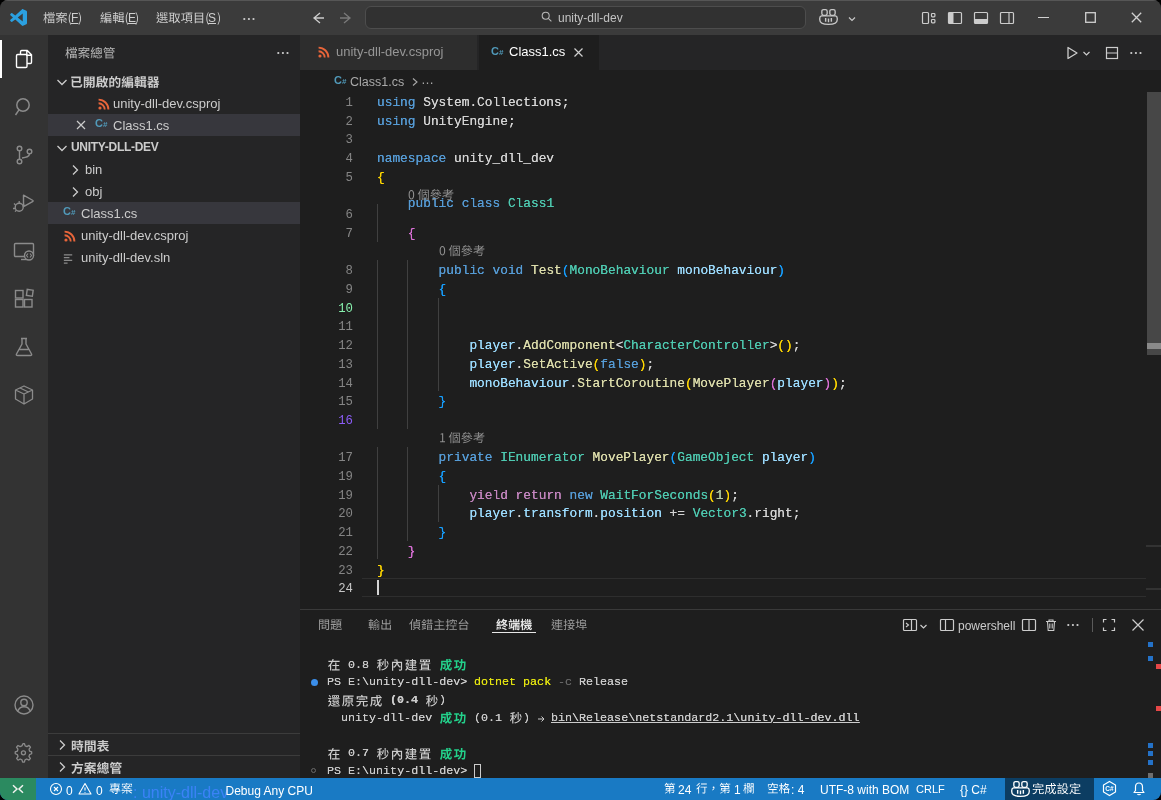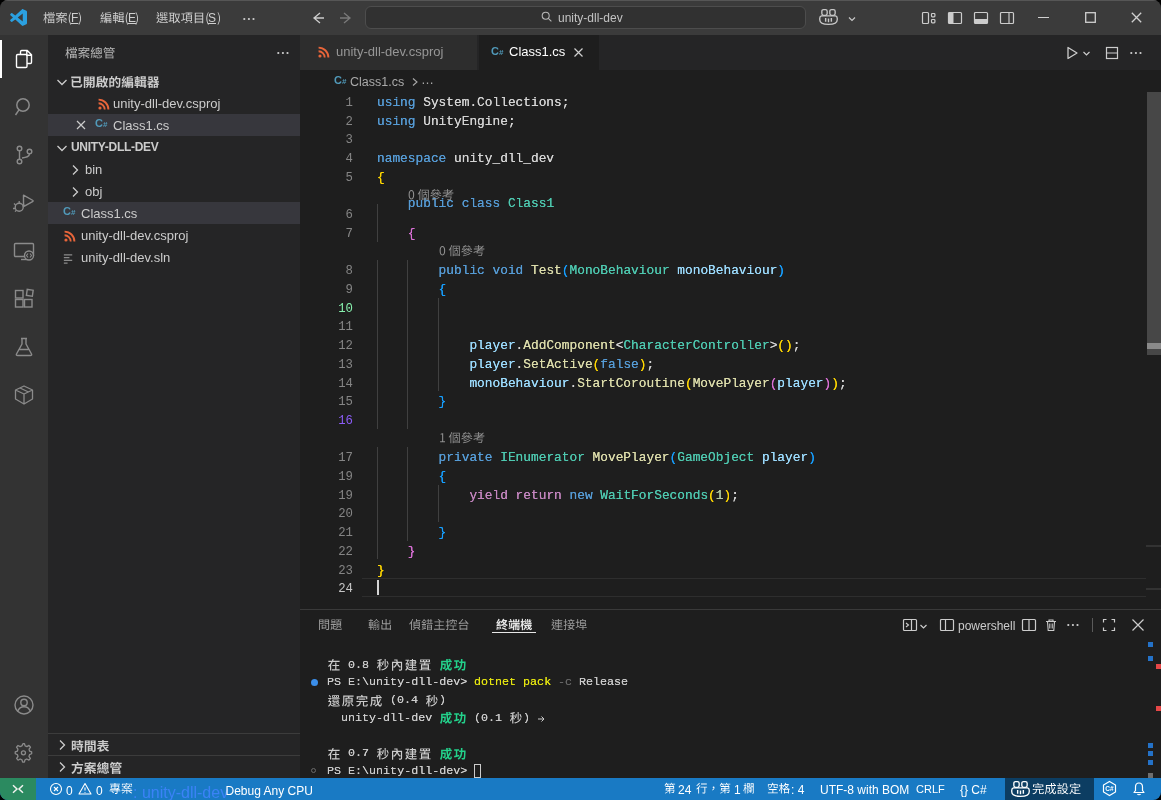--- a/index.html
+++ b/index.html
@@ -275,20 +275,21 @@
 <div class="cl" style="top:222.9px">    <span class="b2">{</span></div>
 <div class="cl" style="top:260.3px">        <span class="k">public</span> <span class="k">void</span> <span class="m">Test</span><span class="b3">(</span><span class="t">MonoBehaviour</span> <span class="v">monoBehaviour</span><span class="b3">)</span></div>
 <div class="cl" style="top:279.0px">        <span class="b3">{</span></div>
 <div class="cl" style="top:335.1px">            <span class="v">player</span>.<span class="m">AddComponent</span>&lt;<span class="t">CharacterController</span>&gt;<span class="b1">()</span>;</div>
 <div class="cl" style="top:372.5px">            <span class="v">monoBehaviour</span>.<span class="m">StartCoroutine</span><span class="b1">(</span><span class="m">MovePlayer</span><span class="b2">(</span><span class="v">player</span><span class="b2">)</span><span class="b1">)</span>;</div>
 <div class="cl" style="top:353.8px">            <span class="v">player</span>.<span class="m">SetActive</span><span class="b1">(</span><span class="k">false</span><span class="b1">)</span>;</div>
 <div class="cl" style="top:391.2px">        <span class="b3">}</span></div>
 <div class="cl" style="top:447.3px">        <span class="k">private</span> <span class="t">IEnumerator</span> <span class="m">MovePlayer</span><span class="b3">(</span><span class="t">GameObject</span> <span class="v">player</span><span class="b3">)</span></div>
 <div class="cl" style="top:466.0px">        <span class="b3">{</span></div>
 <div class="cl" style="top:484.7px">            <span class="ctl">yield</span> <span class="ctl">return</span> <span class="k">new</span> <span class="t">WaitForSeconds</span><span class="b1">(</span><span class="n">1</span><span class="b1">)</span>;</div>
+<div class="cl" style="top:503.4px">            <span class="v">player</span>.<span class="v">transform</span>.<span class="v">position</span> += <span class="t">Vector3</span>.right;</div>
 <div class="cl" style="top:522.1px">        <span class="b3">}</span></div>
 <div class="cl" style="top:540.8px">    <span class="b2">}</span></div>
 <div class="cl" style="top:559.5px"><span class="b1">}</span></div>
 <svg style="position:absolute;left:408.0px;top:187.3px;overflow:visible" width="46.1" height="15.9">
       <path transform="translate(0,12.2)" d="M3.4 0.2C5.1 0.2 6.2 -1.4 6.2 -4.5C6.2 -7.6 5.1 -9.1 3.4 -9.1C1.7 -9.1 0.6 -7.6 0.6 -4.5C0.6 -1.4 1.7 0.2 3.4 0.2ZM3.4 -0.7C2.4 -0.7 1.7 -1.9 1.7 -4.5C1.7 -7.1 2.4 -8.2 3.4 -8.2C4.4 -8.2 5.1 -7.1 5.1 -4.5C5.1 -1.9 4.4 -0.7 3.4 -0.7Z M16.2 -4.2H18.3V-2.3H16.2ZM13.7 -9.5V1H14.5V0.2H19.9V0.9H20.8V-9.5ZM14.5 -0.6V-8.7H19.9V-0.6ZM15.5 -4.9V-1.6H19V-4.9H17.6V-6.2H19.5V-6.9H17.6V-8.3H16.9V-6.9H15V-6.2H16.9V-4.9ZM12.4 -10.2C11.8 -8.3 10.8 -6.5 9.7 -5.3C9.9 -5.1 10.1 -4.6 10.2 -4.4C10.6 -4.8 11 -5.4 11.4 -6V1H12.3V-7.6C12.6 -8.3 13 -9.1 13.2 -9.9Z M28.1 -4.8C27.2 -4.1 25.6 -3.4 24.3 -3.1C24.5 -2.9 24.7 -2.7 24.8 -2.5C26.2 -2.9 27.8 -3.6 28.8 -4.4ZM29.5 -3.6C28.4 -2.7 26.2 -1.9 24.4 -1.6C24.6 -1.4 24.8 -1.1 24.9 -0.9C26.8 -1.3 28.9 -2.2 30.2 -3.2ZM30.9 -2.4C29.6 -0.9 26.8 -0.1 23.8 0.2C24 0.4 24.2 0.8 24.3 1C27.4 0.5 30.2 -0.4 31.7 -2ZM24 -7.8C24.4 -8 25 -8 30.5 -8.2C30.8 -8 31 -7.8 31.2 -7.6L31.9 -8C31.3 -8.6 30.2 -9.4 29.3 -10L28.7 -9.6C29 -9.4 29.4 -9.1 29.8 -8.8L25.6 -8.7C26.2 -9 26.9 -9.5 27.5 -9.9L26.6 -10.3C25.9 -9.7 24.9 -9.1 24.5 -8.9C24.2 -8.7 24 -8.6 23.8 -8.6C23.9 -8.4 24 -8 24 -7.8ZM23 -5.4C23.2 -5.4 23.6 -5.5 25.9 -5.6L26 -5.4C24.9 -4.6 23.6 -4 22.2 -3.6C22.4 -3.4 22.6 -3 22.7 -2.8C24.7 -3.5 26.5 -4.5 27.7 -6C29 -4.6 31.1 -3.5 33 -2.9C33.1 -3.1 33.4 -3.5 33.6 -3.6C32.2 -4 30.7 -4.7 29.5 -5.5C29.9 -5.6 30.6 -5.6 32.1 -5.7C32.3 -5.5 32.4 -5.3 32.5 -5.1L33.2 -5.4C32.9 -6 32.3 -6.7 31.8 -7.3L31.1 -7C31.3 -6.8 31.5 -6.6 31.6 -6.4L30 -6.3C30.3 -6.6 30.6 -7 30.8 -7.4L30 -7.7C29.7 -7.1 29.3 -6.6 29.1 -6.4C29 -6.3 28.9 -6.2 28.7 -6.2L28.8 -6.1C28.6 -6.2 28.4 -6.4 28.2 -6.6L28.4 -7L27.6 -7.2C27.3 -6.7 26.9 -6.3 26.5 -5.9C26.3 -6.2 26.1 -6.7 25.8 -7L25.1 -6.8C25.3 -6.6 25.4 -6.5 25.5 -6.3L24.1 -6.2C24.4 -6.6 24.8 -7 25.2 -7.5L24.3 -7.8C24 -7.2 23.4 -6.6 23.2 -6.4C23.1 -6.3 22.9 -6.2 22.7 -6.1C22.9 -5.9 23 -5.5 23 -5.4Z M44.1 -9.7C43.2 -8.6 42.1 -7.6 40.9 -6.6H39.9V-8H42.5V-8.8H39.9V-10.2H39V-8.8H35.8V-8H39V-6.6H34.8V-5.8H39.8C38.1 -4.7 36.3 -3.8 34.4 -3.2C34.5 -3 34.7 -2.5 34.8 -2.3C35.9 -2.8 37 -3.3 38.1 -3.8C37.8 -3.2 37.4 -2.4 37.1 -1.9H42.6C42.4 -0.8 42.2 -0.2 41.9 -0C41.8 0.1 41.7 0.1 41.3 0.1C41 0.1 40 0.1 39.1 -0C39.3 0.2 39.4 0.6 39.4 0.8C40.3 0.9 41.2 0.9 41.6 0.9C42.1 0.9 42.4 0.8 42.7 0.6C43.1 0.2 43.3 -0.6 43.6 -2.2C43.6 -2.4 43.6 -2.6 43.6 -2.6H38.5L39 -3.9H44.2V-4.6H39.4C40 -5 40.6 -5.4 41.2 -5.8H45.4V-6.6H42.2C43.2 -7.4 44.1 -8.3 44.8 -9.3Z" fill="#8f8f8f"></path>
     </svg>
 <svg style="position:absolute;left:439.0px;top:243.4px;overflow:visible" width="46.1" height="15.9">
       <path transform="translate(0,12.2)" d="M3.4 0.2C5.1 0.2 6.2 -1.4 6.2 -4.5C6.2 -7.6 5.1 -9.1 3.4 -9.1C1.7 -9.1 0.6 -7.6 0.6 -4.5C0.6 -1.4 1.7 0.2 3.4 0.2ZM3.4 -0.7C2.4 -0.7 1.7 -1.9 1.7 -4.5C1.7 -7.1 2.4 -8.2 3.4 -8.2C4.4 -8.2 5.1 -7.1 5.1 -4.5C5.1 -1.9 4.4 -0.7 3.4 -0.7Z M16.2 -4.2H18.3V-2.3H16.2ZM13.7 -9.5V1H14.5V0.2H19.9V0.9H20.8V-9.5ZM14.5 -0.6V-8.7H19.9V-0.6ZM15.5 -4.9V-1.6H19V-4.9H17.6V-6.2H19.5V-6.9H17.6V-8.3H16.9V-6.9H15V-6.2H16.9V-4.9ZM12.4 -10.2C11.8 -8.3 10.8 -6.5 9.7 -5.3C9.9 -5.1 10.1 -4.6 10.2 -4.4C10.6 -4.8 11 -5.4 11.4 -6V1H12.3V-7.6C12.6 -8.3 13 -9.1 13.2 -9.9Z M28.1 -4.8C27.2 -4.1 25.6 -3.4 24.3 -3.1C24.5 -2.9 24.7 -2.7 24.8 -2.5C26.2 -2.9 27.8 -3.6 28.8 -4.4ZM29.5 -3.6C28.4 -2.7 26.2 -1.9 24.4 -1.6C24.6 -1.4 24.8 -1.1 24.9 -0.9C26.8 -1.3 28.9 -2.2 30.2 -3.2ZM30.9 -2.4C29.6 -0.9 26.8 -0.1 23.8 0.2C24 0.4 24.2 0.8 24.3 1C27.4 0.5 30.2 -0.4 31.7 -2ZM24 -7.8C24.4 -8 25 -8 30.5 -8.2C30.8 -8 31 -7.8 31.2 -7.6L31.9 -8C31.3 -8.6 30.2 -9.4 29.3 -10L28.7 -9.6C29 -9.4 29.4 -9.1 29.8 -8.8L25.6 -8.7C26.2 -9 26.9 -9.5 27.5 -9.9L26.6 -10.3C25.9 -9.7 24.9 -9.1 24.5 -8.9C24.2 -8.7 24 -8.6 23.8 -8.6C23.9 -8.4 24 -8 24 -7.8ZM23 -5.4C23.2 -5.4 23.6 -5.5 25.9 -5.6L26 -5.4C24.9 -4.6 23.6 -4 22.2 -3.6C22.4 -3.4 22.6 -3 22.7 -2.8C24.7 -3.5 26.5 -4.5 27.7 -6C29 -4.6 31.1 -3.5 33 -2.9C33.1 -3.1 33.4 -3.5 33.6 -3.6C32.2 -4 30.7 -4.7 29.5 -5.5C29.9 -5.6 30.6 -5.6 32.1 -5.7C32.3 -5.5 32.4 -5.3 32.5 -5.1L33.2 -5.4C32.9 -6 32.3 -6.7 31.8 -7.3L31.1 -7C31.3 -6.8 31.5 -6.6 31.6 -6.4L30 -6.3C30.3 -6.6 30.6 -7 30.8 -7.4L30 -7.7C29.7 -7.1 29.3 -6.6 29.1 -6.4C29 -6.3 28.9 -6.2 28.7 -6.2L28.8 -6.1C28.6 -6.2 28.4 -6.4 28.2 -6.6L28.4 -7L27.6 -7.2C27.3 -6.7 26.9 -6.3 26.5 -5.9C26.3 -6.2 26.1 -6.7 25.8 -7L25.1 -6.8C25.3 -6.6 25.4 -6.5 25.5 -6.3L24.1 -6.2C24.4 -6.6 24.8 -7 25.2 -7.5L24.3 -7.8C24 -7.2 23.4 -6.6 23.2 -6.4C23.1 -6.3 22.9 -6.2 22.7 -6.1C22.9 -5.9 23 -5.5 23 -5.4Z M44.1 -9.7C43.2 -8.6 42.1 -7.6 40.9 -6.6H39.9V-8H42.5V-8.8H39.9V-10.2H39V-8.8H35.8V-8H39V-6.6H34.8V-5.8H39.8C38.1 -4.7 36.3 -3.8 34.4 -3.2C34.5 -3 34.7 -2.5 34.8 -2.3C35.9 -2.8 37 -3.3 38.1 -3.8C37.8 -3.2 37.4 -2.4 37.1 -1.9H42.6C42.4 -0.8 42.2 -0.2 41.9 -0C41.8 0.1 41.7 0.1 41.3 0.1C41 0.1 40 0.1 39.1 -0C39.3 0.2 39.4 0.6 39.4 0.8C40.3 0.9 41.2 0.9 41.6 0.9C42.1 0.9 42.4 0.8 42.7 0.6C43.1 0.2 43.3 -0.6 43.6 -2.2C43.6 -2.4 43.6 -2.6 43.6 -2.6H38.5L39 -3.9H44.2V-4.6H39.4C40 -5 40.6 -5.4 41.2 -5.8H45.4V-6.6H42.2C43.2 -7.4 44.1 -8.3 44.8 -9.3Z" fill="#8f8f8f"></path>
     </svg>
 <svg style="position:absolute;left:439.0px;top:430.4px;overflow:visible" width="46.1" height="15.9">
@@ -357,37 +358,38 @@
       <path transform="translate(0,12.6)" d="M7.2 -10.7C7.2 -10.1 7.2 -9.4 7.2 -8.8H2.1V-5.1C2.1 -3.5 2 -1.3 1 0.3C1.4 0.4 2 1 2.3 1.3C3.3 -0.3 3.6 -2.7 3.6 -4.6H5.3C5.3 -3 5.2 -2.4 5.1 -2.2C5 -2.1 4.9 -2.1 4.7 -2.1C4.5 -2.1 4.1 -2.1 3.6 -2.1C3.8 -1.7 4 -1.1 4 -0.7C4.6 -0.7 5.2 -0.7 5.5 -0.7C5.9 -0.8 6.1 -0.9 6.4 -1.2C6.7 -1.6 6.7 -2.7 6.8 -5.4C6.8 -5.6 6.8 -6 6.8 -6H3.6V-7.3H7.3C7.5 -5.4 7.8 -3.7 8.2 -2.2C7.5 -1.4 6.6 -0.7 5.6 -0.2C5.9 0.1 6.5 0.8 6.7 1.1C7.5 0.6 8.2 0 8.8 -0.6C9.4 0.4 10.1 1 11 1C12.2 1 12.7 0.5 12.9 -1.9C12.5 -2 12 -2.4 11.6 -2.7C11.6 -1.1 11.4 -0.5 11.1 -0.5C10.7 -0.5 10.3 -1 9.9 -1.9C10.9 -3.2 11.6 -4.6 12.1 -6.3L10.6 -6.7C10.3 -5.6 9.9 -4.7 9.4 -3.9C9.2 -4.9 9 -6.1 8.9 -7.3H12.8V-8.8H11.5L12.1 -9.5C11.6 -9.9 10.7 -10.5 10 -10.8L9.1 -9.9C9.6 -9.6 10.3 -9.2 10.7 -8.8H8.8C8.8 -9.4 8.8 -10.1 8.8 -10.7Z M15 -2.6 15.4 -1C16.8 -1.4 18.6 -1.9 20.3 -2.4L20.1 -3.8L18.3 -3.4V-7.9H20V-9.3H15.2V-7.9H16.8V-3C16.2 -2.8 15.5 -2.7 15 -2.6ZM21.9 -10.5 21.9 -8H20.1V-6.6H21.8C21.7 -3.7 21 -1.5 18.6 -0.1C18.9 0.2 19.4 0.8 19.6 1.1C22.4 -0.5 23.2 -3.2 23.4 -6.6H25.1C24.9 -2.6 24.8 -1 24.5 -0.7C24.4 -0.5 24.2 -0.5 24 -0.5C23.7 -0.5 23.1 -0.5 22.4 -0.5C22.7 -0.1 22.9 0.5 22.9 1C23.6 1 24.3 1 24.7 0.9C25.2 0.9 25.5 0.7 25.8 0.3C26.3 -0.3 26.4 -2.2 26.6 -7.3C26.6 -7.5 26.6 -8 26.6 -8H23.4L23.5 -10.5Z" fill="#23d18b"></path>
     </svg>
 <div class="abs" style="left:311px;top:679.2px;width:7px;height:7px;border-radius:50%;background:#3b8eea"></div>
 <div class="tl" style="left:327.0px;top:674.2px;color:#cccccc;font-weight:normal">PS E:\unity-dll-dev&gt;</div>
 <div class="tl" style="left:474.0px;top:674.2px;color:#e5e510;font-weight:normal">dotnet pack</div>
 <div class="tl" style="left:558.0px;top:674.2px;color:#666666;font-weight:normal">-c</div>
 <div class="tl" style="left:579.0px;top:674.2px;color:#cccccc;font-weight:normal">Release</div>
 <svg style="position:absolute;left:327.0px;top:692.5px;overflow:visible" width="56.0" height="16.4">
       <path transform="translate(0,12.6)" d="M4.5 -7.3V-6.5H12.7V-7.3ZM6.6 -5.3H10.5V-4.4H6.6ZM10 -9.6H11V-8.6H10ZM8 -9.6H9V-8.6H8ZM6.1 -9.6H7.1V-8.6H6.1ZM5.1 -10.3V-7.9H12V-10.3ZM1.7 -10.1C2.2 -9.5 2.8 -8.6 3.2 -8.1L4.1 -8.7C3.8 -9.2 3.1 -10 2.6 -10.6ZM8.5 -2.9C9.6 -2.2 11 -1.2 11.7 -0.6L12.5 -1.2C12.1 -1.5 11.6 -1.9 11 -2.3C11.5 -2.6 12 -2.9 12.4 -3.3L11.7 -3.9L11.6 -3.8V-6H5.5V-3.7H7.5C6.6 -3.2 5.4 -2.7 4.4 -2.4C4.6 -2.3 4.9 -1.9 5 -1.7C5.5 -1.9 6 -2.1 6.5 -2.3V-1.8C6.5 -1.3 6.2 -1.1 6 -1.1C6.2 -0.9 6.3 -0.5 6.4 -0.3C6.6 -0.4 7 -0.6 9.4 -1.4C9.4 -1.6 9.3 -2 9.3 -2.2L7.4 -1.7V-2.8C8 -3.1 8.4 -3.4 8.8 -3.7H11.5C11.2 -3.4 10.7 -3 10.3 -2.8L9.2 -3.5ZM1.5 -3.5C1.6 -3.6 2 -3.7 2.3 -3.7H3.2C2.9 -1.8 2.1 -0.5 1 0.3C1.3 0.4 1.7 0.8 1.8 1.1C2.4 0.6 2.9 0 3.3 -0.7C4.3 0.6 5.9 0.9 8.3 0.9C9.8 0.9 11.4 0.8 12.6 0.7C12.7 0.4 12.8 -0.1 13 -0.4C11.6 -0.2 9.7 -0.2 8.3 -0.2C6.1 -0.2 4.5 -0.4 3.7 -1.7C4 -2.5 4.3 -3.4 4.4 -4.4L3.9 -4.6L3.7 -4.6H2.7C3.3 -5.5 4 -6.8 4.5 -7.5L3.7 -7.8L3.5 -7.7H1.2V-6.7H2.9C2.5 -6 1.9 -5.1 1.7 -4.9C1.5 -4.6 1.3 -4.5 1.1 -4.5C1.2 -4.3 1.5 -3.7 1.5 -3.5Z M19.6 -5H24.5V-4H19.6ZM19.6 -6.9H24.5V-5.8H19.6ZM23.5 -2C24.2 -1.2 25.2 -0.1 25.6 0.6L26.7 0C26.1 -0.6 25.1 -1.7 24.4 -2.5ZM19.3 -2.5C18.8 -1.7 18 -0.7 17.2 -0.1C17.5 0.1 18 0.4 18.2 0.6C18.9 -0.1 19.8 -1.2 20.4 -2.1ZM16.2 -10V-6.4C16.2 -4.4 16.1 -1.7 15.1 0.2C15.4 0.3 15.9 0.6 16.1 0.8C17.2 -1.2 17.4 -4.3 17.4 -6.4V-8.9H26.6V-10ZM21.2 -8.8C21.1 -8.5 21 -8.1 20.8 -7.8H18.4V-3H21.5V-0.2C21.5 -0.1 21.4 0 21.2 0C21 0 20.4 0 19.7 0C19.9 0.3 20 0.7 20.1 1C21 1 21.7 1 22.1 0.9C22.5 0.7 22.6 0.4 22.6 -0.2V-3H25.7V-7.8H22.1C22.3 -8 22.5 -8.3 22.7 -8.6Z M31.6 -7V-5.9H38.3V-7ZM29.4 -4.6V-3.5H32.7C32.5 -1.4 32.1 -0.5 29.2 0.1C29.4 0.3 29.7 0.8 29.8 1.1C33.1 0.4 33.7 -1 33.9 -3.5H35.9V-0.7C35.9 0.5 36.2 0.9 37.5 0.9C37.7 0.9 39 0.9 39.3 0.9C40.4 0.9 40.7 0.4 40.8 -1.4C40.5 -1.4 40 -1.6 39.7 -1.8C39.7 -0.4 39.6 -0.2 39.2 -0.2C38.9 -0.2 37.9 -0.2 37.6 -0.2C37.2 -0.2 37.1 -0.3 37.1 -0.7V-3.5H40.6V-4.6ZM33.9 -10.4C34.1 -10.1 34.3 -9.6 34.4 -9.3H29.7V-6.3H30.9V-8.1H39.1V-6.3H40.3V-9.3H35.9C35.7 -9.7 35.4 -10.3 35.1 -10.8Z M49.4 -10.6C49.4 -9.9 49.4 -9.3 49.4 -8.6H44.2V-5C44.2 -3.4 44.1 -1.2 43.1 0.4C43.4 0.5 43.9 0.9 44.1 1.2C45.2 -0.5 45.4 -3 45.4 -4.8H47.5C47.4 -2.9 47.4 -2.2 47.2 -2C47.1 -1.9 47 -1.8 46.8 -1.8C46.6 -1.8 46.1 -1.9 45.6 -1.9C45.8 -1.6 45.9 -1.1 45.9 -0.8C46.5 -0.8 47.1 -0.8 47.4 -0.8C47.8 -0.8 48 -0.9 48.2 -1.2C48.5 -1.6 48.6 -2.7 48.6 -5.4C48.6 -5.6 48.6 -5.9 48.6 -5.9H45.4V-7.4H49.5C49.7 -5.5 50 -3.6 50.4 -2.2C49.6 -1.3 48.7 -0.5 47.7 0C47.9 0.3 48.3 0.8 48.5 1C49.4 0.5 50.2 -0.2 50.9 -0.9C51.5 0.3 52.2 1 53.2 1C54.2 1 54.6 0.4 54.8 -1.9C54.5 -2 54.1 -2.3 53.8 -2.5C53.8 -0.9 53.6 -0.3 53.3 -0.3C52.7 -0.3 52.2 -0.9 51.8 -2C52.7 -3.2 53.5 -4.7 54 -6.3L52.8 -6.6C52.5 -5.4 52 -4.4 51.4 -3.4C51.1 -4.6 50.9 -5.9 50.8 -7.4H54.7V-8.6H53.4L54 -9.3C53.6 -9.7 52.6 -10.3 51.9 -10.7L51.1 -9.9C51.8 -9.6 52.6 -9 53.1 -8.6H50.7C50.7 -9.3 50.6 -9.9 50.6 -10.6Z" fill="#cccccc"></path>
     </svg>
-<div class="tl" style="left:390.0px;top:691.9px;color:#cccccc;font-weight:normal">(0.4</div>
+<div class="tl" style="left:390.0px;top:691.9px;color:#cccccc;font-weight:bold">(0.4</div>
 <svg style="position:absolute;left:425.0px;top:692.5px;overflow:visible" width="14.0" height="16.4">
       <path transform="translate(0,12.6)" d="M6.8 -8.5C6.6 -7.1 6.3 -5.7 5.9 -4.8C6.2 -4.6 6.7 -4.4 6.9 -4.3C7.3 -5.3 7.7 -6.8 7.9 -8.3ZM10.4 -8.4C11 -7.3 11.5 -5.8 11.7 -4.9L12.8 -5.3C12.6 -6.2 12 -7.6 11.4 -8.7ZM11.2 -4.4C10.3 -2 8.3 -0.7 5.2 -0.1C5.5 0.2 5.7 0.7 5.9 1C9.2 0.2 11.3 -1.3 12.3 -4.1ZM8.6 -10.6V-2.8H9.7V-10.6ZM5.3 -10.5C4.3 -10.1 2.7 -9.7 1.3 -9.5C1.4 -9.2 1.6 -8.8 1.6 -8.5C2.1 -8.6 2.7 -8.7 3.2 -8.8V-7.1H1.2V-6H3.1C2.6 -4.6 1.8 -3.1 1 -2.2C1.2 -2 1.5 -1.5 1.6 -1.1C2.2 -1.9 2.7 -2.9 3.2 -4.1V1H4.4V-4.5C4.7 -3.9 5.1 -3.2 5.3 -2.8L6 -3.8C5.8 -4.1 4.7 -5.4 4.4 -5.7V-6H6.1V-7.1H4.4V-9C5 -9.2 5.5 -9.3 6 -9.5Z" fill="#cccccc"></path>
     </svg>
 <div class="tl" style="left:439.0px;top:691.9px;color:#cccccc;font-weight:normal">)</div>
 <div class="tl" style="left:341.0px;top:709.6px;color:#cccccc;font-weight:normal">unity-dll-dev</div>
 <svg style="position:absolute;left:439.0px;top:710.2px;overflow:visible" width="28.0" height="16.4">
       <path transform="translate(0,12.6)" d="M7.2 -10.7C7.2 -10.1 7.2 -9.4 7.2 -8.8H2.1V-5.1C2.1 -3.5 2 -1.3 1 0.3C1.4 0.4 2 1 2.3 1.3C3.3 -0.3 3.6 -2.7 3.6 -4.6H5.3C5.3 -3 5.2 -2.4 5.1 -2.2C5 -2.1 4.9 -2.1 4.7 -2.1C4.5 -2.1 4.1 -2.1 3.6 -2.1C3.8 -1.7 4 -1.1 4 -0.7C4.6 -0.7 5.2 -0.7 5.5 -0.7C5.9 -0.8 6.1 -0.9 6.4 -1.2C6.7 -1.6 6.7 -2.7 6.8 -5.4C6.8 -5.6 6.8 -6 6.8 -6H3.6V-7.3H7.3C7.5 -5.4 7.8 -3.7 8.2 -2.2C7.5 -1.4 6.6 -0.7 5.6 -0.2C5.9 0.1 6.5 0.8 6.7 1.1C7.5 0.6 8.2 0 8.8 -0.6C9.4 0.4 10.1 1 11 1C12.2 1 12.7 0.5 12.9 -1.9C12.5 -2 12 -2.4 11.6 -2.7C11.6 -1.1 11.4 -0.5 11.1 -0.5C10.7 -0.5 10.3 -1 9.9 -1.9C10.9 -3.2 11.6 -4.6 12.1 -6.3L10.6 -6.7C10.3 -5.6 9.9 -4.7 9.4 -3.9C9.2 -4.9 9 -6.1 8.9 -7.3H12.8V-8.8H11.5L12.1 -9.5C11.6 -9.9 10.7 -10.5 10 -10.8L9.1 -9.9C9.6 -9.6 10.3 -9.2 10.7 -8.8H8.8C8.8 -9.4 8.8 -10.1 8.8 -10.7Z M15 -2.6 15.4 -1C16.8 -1.4 18.6 -1.9 20.3 -2.4L20.1 -3.8L18.3 -3.4V-7.9H20V-9.3H15.2V-7.9H16.8V-3C16.2 -2.8 15.5 -2.7 15 -2.6ZM21.9 -10.5 21.9 -8H20.1V-6.6H21.8C21.7 -3.7 21 -1.5 18.6 -0.1C18.9 0.2 19.4 0.8 19.6 1.1C22.4 -0.5 23.2 -3.2 23.4 -6.6H25.1C24.9 -2.6 24.8 -1 24.5 -0.7C24.4 -0.5 24.2 -0.5 24 -0.5C23.7 -0.5 23.1 -0.5 22.4 -0.5C22.7 -0.1 22.9 0.5 22.9 1C23.6 1 24.3 1 24.7 0.9C25.2 0.9 25.5 0.7 25.8 0.3C26.3 -0.3 26.4 -2.2 26.6 -7.3C26.6 -7.5 26.6 -8 26.6 -8H23.4L23.5 -10.5Z" fill="#23d18b"></path>
     </svg>
 <div class="tl" style="left:474.0px;top:709.6px;color:#cccccc;font-weight:normal">(0.1</div>
 <svg style="position:absolute;left:509.0px;top:710.2px;overflow:visible" width="14.0" height="16.4">
       <path transform="translate(0,12.6)" d="M6.8 -8.5C6.6 -7.1 6.3 -5.7 5.9 -4.8C6.2 -4.6 6.7 -4.4 6.9 -4.3C7.3 -5.3 7.7 -6.8 7.9 -8.3ZM10.4 -8.4C11 -7.3 11.5 -5.8 11.7 -4.9L12.8 -5.3C12.6 -6.2 12 -7.6 11.4 -8.7ZM11.2 -4.4C10.3 -2 8.3 -0.7 5.2 -0.1C5.5 0.2 5.7 0.7 5.9 1C9.2 0.2 11.3 -1.3 12.3 -4.1ZM8.6 -10.6V-2.8H9.7V-10.6ZM5.3 -10.5C4.3 -10.1 2.7 -9.7 1.3 -9.5C1.4 -9.2 1.6 -8.8 1.6 -8.5C2.1 -8.6 2.7 -8.7 3.2 -8.8V-7.1H1.2V-6H3.1C2.6 -4.6 1.8 -3.1 1 -2.2C1.2 -2 1.5 -1.5 1.6 -1.1C2.2 -1.9 2.7 -2.9 3.2 -4.1V1H4.4V-4.5C4.7 -3.9 5.1 -3.2 5.3 -2.8L6 -3.8C5.8 -4.1 4.7 -5.4 4.4 -5.7V-6H6.1V-7.1H4.4V-9C5 -9.2 5.5 -9.3 6 -9.5Z" fill="#cccccc"></path>
     </svg>
 <div class="tl" style="left:523.0px;top:709.6px;color:#cccccc;font-weight:normal">)</div>
 <svg style="position:absolute;left:537.0px;top:715.1px" width="8" height="8" viewBox="0 0 8 8" fill="none">
       <path d="M1 4 H7 M4.5 1.5 L7 4 L4.5 6.5" stroke="#cccccc" stroke-width="1"></path>
     </svg>
+<div class="tl" style="left:551.0px;top:709.6px;text-decoration:underline;color:#cccccc;font-weight:normal">bin\Release\netstandard2.1\unity-dll-dev.dll</div>
 <svg style="position:absolute;left:327.0px;top:745.6px;overflow:visible" width="14.0" height="16.4">
       <path transform="translate(0,12.6)" d="M5.5 -10.6C5.3 -10 5.1 -9.4 4.9 -8.8H1.4V-7.6H4.4C3.6 -6.1 2.5 -4.7 1.1 -3.7C1.3 -3.4 1.6 -2.9 1.7 -2.6C2.2 -2.9 2.6 -3.3 3 -3.7V1H4.2V-5.1C4.8 -5.9 5.3 -6.7 5.7 -7.6H12.6V-8.8H6.2C6.4 -9.3 6.6 -9.8 6.8 -10.3ZM8.2 -7V-4.7H5.4V-3.6H8.2V-0.4H4.9V0.8H12.6V-0.4H9.4V-3.6H12.1V-4.7H9.4V-7Z" fill="#cccccc"></path>
     </svg>
 <div class="tl" style="left:348.0px;top:745.0px;color:#cccccc;font-weight:normal">0.7</div>
 <svg style="position:absolute;left:376.0px;top:745.6px;overflow:visible" width="56.0" height="16.4">
       <path transform="translate(0,12.6)" d="M6.8 -8.5C6.6 -7.1 6.3 -5.7 5.9 -4.8C6.2 -4.6 6.7 -4.4 6.9 -4.3C7.3 -5.3 7.7 -6.8 7.9 -8.3ZM10.4 -8.4C11 -7.3 11.5 -5.8 11.7 -4.9L12.8 -5.3C12.6 -6.2 12 -7.6 11.4 -8.7ZM11.2 -4.4C10.3 -2 8.3 -0.7 5.2 -0.1C5.5 0.2 5.7 0.7 5.9 1C9.2 0.2 11.3 -1.3 12.3 -4.1ZM8.6 -10.6V-2.8H9.7V-10.6ZM5.3 -10.5C4.3 -10.1 2.7 -9.7 1.3 -9.5C1.4 -9.2 1.6 -8.8 1.6 -8.5C2.1 -8.6 2.7 -8.7 3.2 -8.8V-7.1H1.2V-6H3.1C2.6 -4.6 1.8 -3.1 1 -2.2C1.2 -2 1.5 -1.5 1.6 -1.1C2.2 -1.9 2.7 -2.9 3.2 -4.1V1H4.4V-4.5C4.7 -3.9 5.1 -3.2 5.3 -2.8L6 -3.8C5.8 -4.1 4.7 -5.4 4.4 -5.7V-6H6.1V-7.1H4.4V-9C5 -9.2 5.5 -9.3 6 -9.5Z M24.9 -6.7V-2.9C23.3 -3.6 22.5 -4.9 22 -6.7ZM18.2 -10.1V-9H20.4C20.5 -8.6 20.5 -8.2 20.6 -7.8H16V1.1H17.2V-2.7C17.5 -2.5 17.8 -2.1 18 -1.8C19.5 -2.6 20.5 -3.9 21 -5.7C21.6 -4 22.5 -2.7 24 -1.9C24.2 -2.2 24.6 -2.7 24.9 -2.9V-0.4C24.9 -0.2 24.8 -0.2 24.6 -0.1C24.3 -0.1 23.5 -0.1 22.7 -0.2C22.9 0.2 23.1 0.7 23.1 1.1C24.2 1.1 25 1 25.4 0.8C25.9 0.7 26.1 0.3 26.1 -0.4V-7.8H21.7C21.6 -8.5 21.5 -9.3 21.5 -10.1ZM17.2 -2.8V-6.7H20.2C19.7 -4.9 18.8 -3.6 17.2 -2.8Z M33.6 -9.6V-8.7H35.9V-7.9H32.9V-7H35.9V-6.2H33.6V-5.2H35.9V-4.4H33.5V-3.6H35.9V-2.7H32.9V-1.8H35.9V-0.7H37V-1.8H40.5V-2.7H37V-3.6H40.1V-4.4H37V-5.2H39.8V-7H40.6V-7.9H39.8V-9.6H37V-10.6H35.9V-9.6ZM37 -7H38.8V-6.2H37ZM37 -7.9V-8.7H38.8V-7.9ZM29.9 -4.8C29.9 -4.9 30.2 -5.1 30.5 -5.2H31.8C31.7 -4.2 31.5 -3.4 31.2 -2.6C30.9 -3.1 30.6 -3.7 30.4 -4.3L29.6 -4C29.9 -3 30.2 -2.2 30.7 -1.6C30.3 -0.8 29.7 -0.2 29.1 0.3C29.4 0.4 29.8 0.8 30 1.1C30.5 0.6 31 0 31.5 -0.7C32.8 0.5 34.6 0.8 36.8 0.8H40.4C40.5 0.5 40.7 -0.1 40.9 -0.3C40.1 -0.3 37.4 -0.3 36.8 -0.3C34.8 -0.3 33.1 -0.6 32 -1.7C32.5 -2.9 32.8 -4.3 33 -6.2L32.3 -6.3L32.1 -6.3H31.3C31.9 -7.2 32.5 -8.4 33 -9.6L32.3 -10.1L31.9 -9.9H29.5V-8.8H31.5C31 -7.8 30.5 -6.8 30.2 -6.5C30 -6.1 29.7 -5.8 29.4 -5.7C29.6 -5.5 29.8 -5 29.9 -4.8Z M51 -9.3H52.8V-8.4H51ZM48.1 -9.3H49.9V-8.4H48.1ZM45.2 -9.3H47V-8.4H45.2ZM45 -5.4V-0.2H43.4V0.7H54.7V-0.2H53V-5.4H49.1L49.3 -6H54.3V-6.9H49.4L49.5 -7.6H54V-10.2H44.1V-7.6H48.3L48.2 -6.9H43.5V-6H48.1L48 -5.4ZM46.1 -0.2V-0.8H51.8V-0.2ZM46.1 -3.4H51.8V-2.7H46.1ZM46.1 -4V-4.6H51.8V-4ZM46.1 -2.1H51.8V-1.5H46.1Z" fill="#cccccc"></path>
     </svg>
 <svg style="position:absolute;left:439.0px;top:745.6px;overflow:visible" width="28.0" height="16.4">
       <path transform="translate(0,12.6)" d="M7.2 -10.7C7.2 -10.1 7.2 -9.4 7.2 -8.8H2.1V-5.1C2.1 -3.5 2 -1.3 1 0.3C1.4 0.4 2 1 2.3 1.3C3.3 -0.3 3.6 -2.7 3.6 -4.6H5.3C5.3 -3 5.2 -2.4 5.1 -2.2C5 -2.1 4.9 -2.1 4.7 -2.1C4.5 -2.1 4.1 -2.1 3.6 -2.1C3.8 -1.7 4 -1.1 4 -0.7C4.6 -0.7 5.2 -0.7 5.5 -0.7C5.9 -0.8 6.1 -0.9 6.4 -1.2C6.7 -1.6 6.7 -2.7 6.8 -5.4C6.8 -5.6 6.8 -6 6.8 -6H3.6V-7.3H7.3C7.5 -5.4 7.8 -3.7 8.2 -2.2C7.5 -1.4 6.6 -0.7 5.6 -0.2C5.9 0.1 6.5 0.8 6.7 1.1C7.5 0.6 8.2 0 8.8 -0.6C9.4 0.4 10.1 1 11 1C12.2 1 12.7 0.5 12.9 -1.9C12.5 -2 12 -2.4 11.6 -2.7C11.6 -1.1 11.4 -0.5 11.1 -0.5C10.7 -0.5 10.3 -1 9.9 -1.9C10.9 -3.2 11.6 -4.6 12.1 -6.3L10.6 -6.7C10.3 -5.6 9.9 -4.7 9.4 -3.9C9.2 -4.9 9 -6.1 8.9 -7.3H12.8V-8.8H11.5L12.1 -9.5C11.6 -9.9 10.7 -10.5 10 -10.8L9.1 -9.9C9.6 -9.6 10.3 -9.2 10.7 -8.8H8.8C8.8 -9.4 8.8 -10.1 8.8 -10.7Z M15 -2.6 15.4 -1C16.8 -1.4 18.6 -1.9 20.3 -2.4L20.1 -3.8L18.3 -3.4V-7.9H20V-9.3H15.2V-7.9H16.8V-3C16.2 -2.8 15.5 -2.7 15 -2.6ZM21.9 -10.5 21.9 -8H20.1V-6.6H21.8C21.7 -3.7 21 -1.5 18.6 -0.1C18.9 0.2 19.4 0.8 19.6 1.1C22.4 -0.5 23.2 -3.2 23.4 -6.6H25.1C24.9 -2.6 24.8 -1 24.5 -0.7C24.4 -0.5 24.2 -0.5 24 -0.5C23.7 -0.5 23.1 -0.5 22.4 -0.5C22.7 -0.1 22.9 0.5 22.9 1C23.6 1 24.3 1 24.7 0.9C25.2 0.9 25.5 0.7 25.8 0.3C26.3 -0.3 26.4 -2.2 26.6 -7.3C26.6 -7.5 26.6 -8 26.6 -8H23.4L23.5 -10.5Z" fill="#23d18b"></path>
     </svg>

